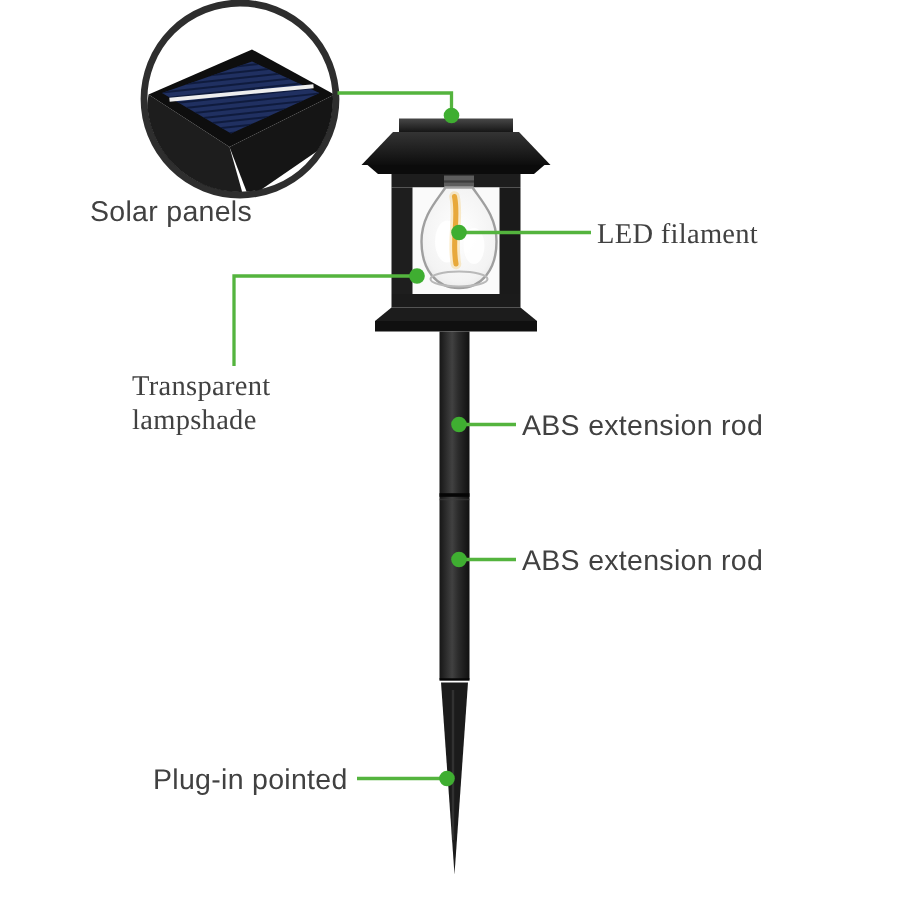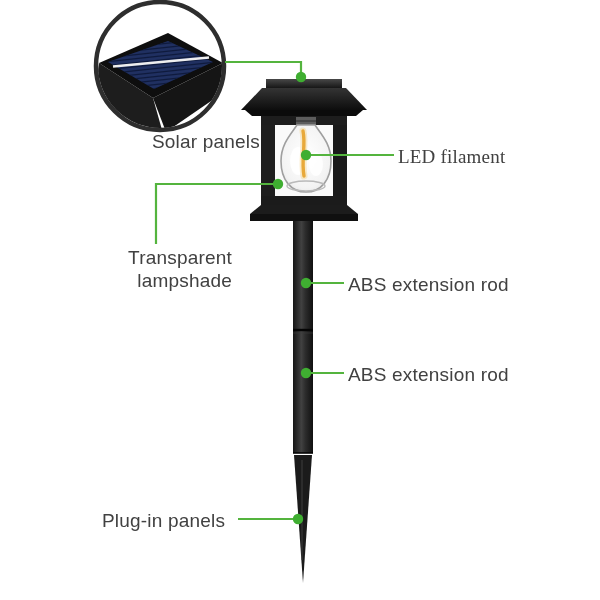--- a/index.html
+++ b/index.html
@@ -7,21 +7,21 @@
   .canvas{position:relative;width:600px;height:600px;background:#ffffff;overflow:hidden;}
   .canvas svg{position:absolute;left:0;top:0;}
   .label{
     position:absolute;
     color:#414141;
     font-size:19px;
     line-height:23px;
     letter-spacing:0.2px;
     white-space:nowrap;
   }
-  .label.center{text-align:right;white-space:normal;}
+  .label.center{text-align:left;white-space:normal;}
 </style>
 </head>
 <body>
 
 <div class="canvas">
 
   <svg width="600" height="600" viewBox="0 0 600 600">
     <defs>
       <clipPath id="insetClip">
           <circle cx="160" cy="66" r="62"></circle>
@@ -132,21 +132,21 @@
       <circle cx="306" cy="283" r="5.2"></circle>
       <circle cx="306" cy="373" r="5.2"></circle>
       <circle cx="298" cy="519" r="5.2"></circle>
     </g>
   </svg>
 
   <div class="label center" style="left:60px;top:130px;width:200px;">Solar panels</div>
 
   <div class="label" style="left:398px;top:145px;font-family:Liberation Serif, serif;">LED filament</div>
 
-  <div class="label center" style="left:88px;top:246px;width:144px;">Transparent lampshade</div>
+  <div class="label center" style="left:88px;top:246px;width:144px;font-family:Liberation Serif, serif;">Transparent lampshade</div>
 
   <div class="label" style="left:348px;top:273px;">ABS extension rod</div>
 
   <div class="label" style="left:348px;top:363px;">ABS extension rod</div>
 
-  <div class="label" style="left:102px;top:509px;">Plug-in panels</div>
+  <div class="label" style="left:102px;top:509px;">Plug-in pointed</div>
 
 </div>
 
 </body></html>

